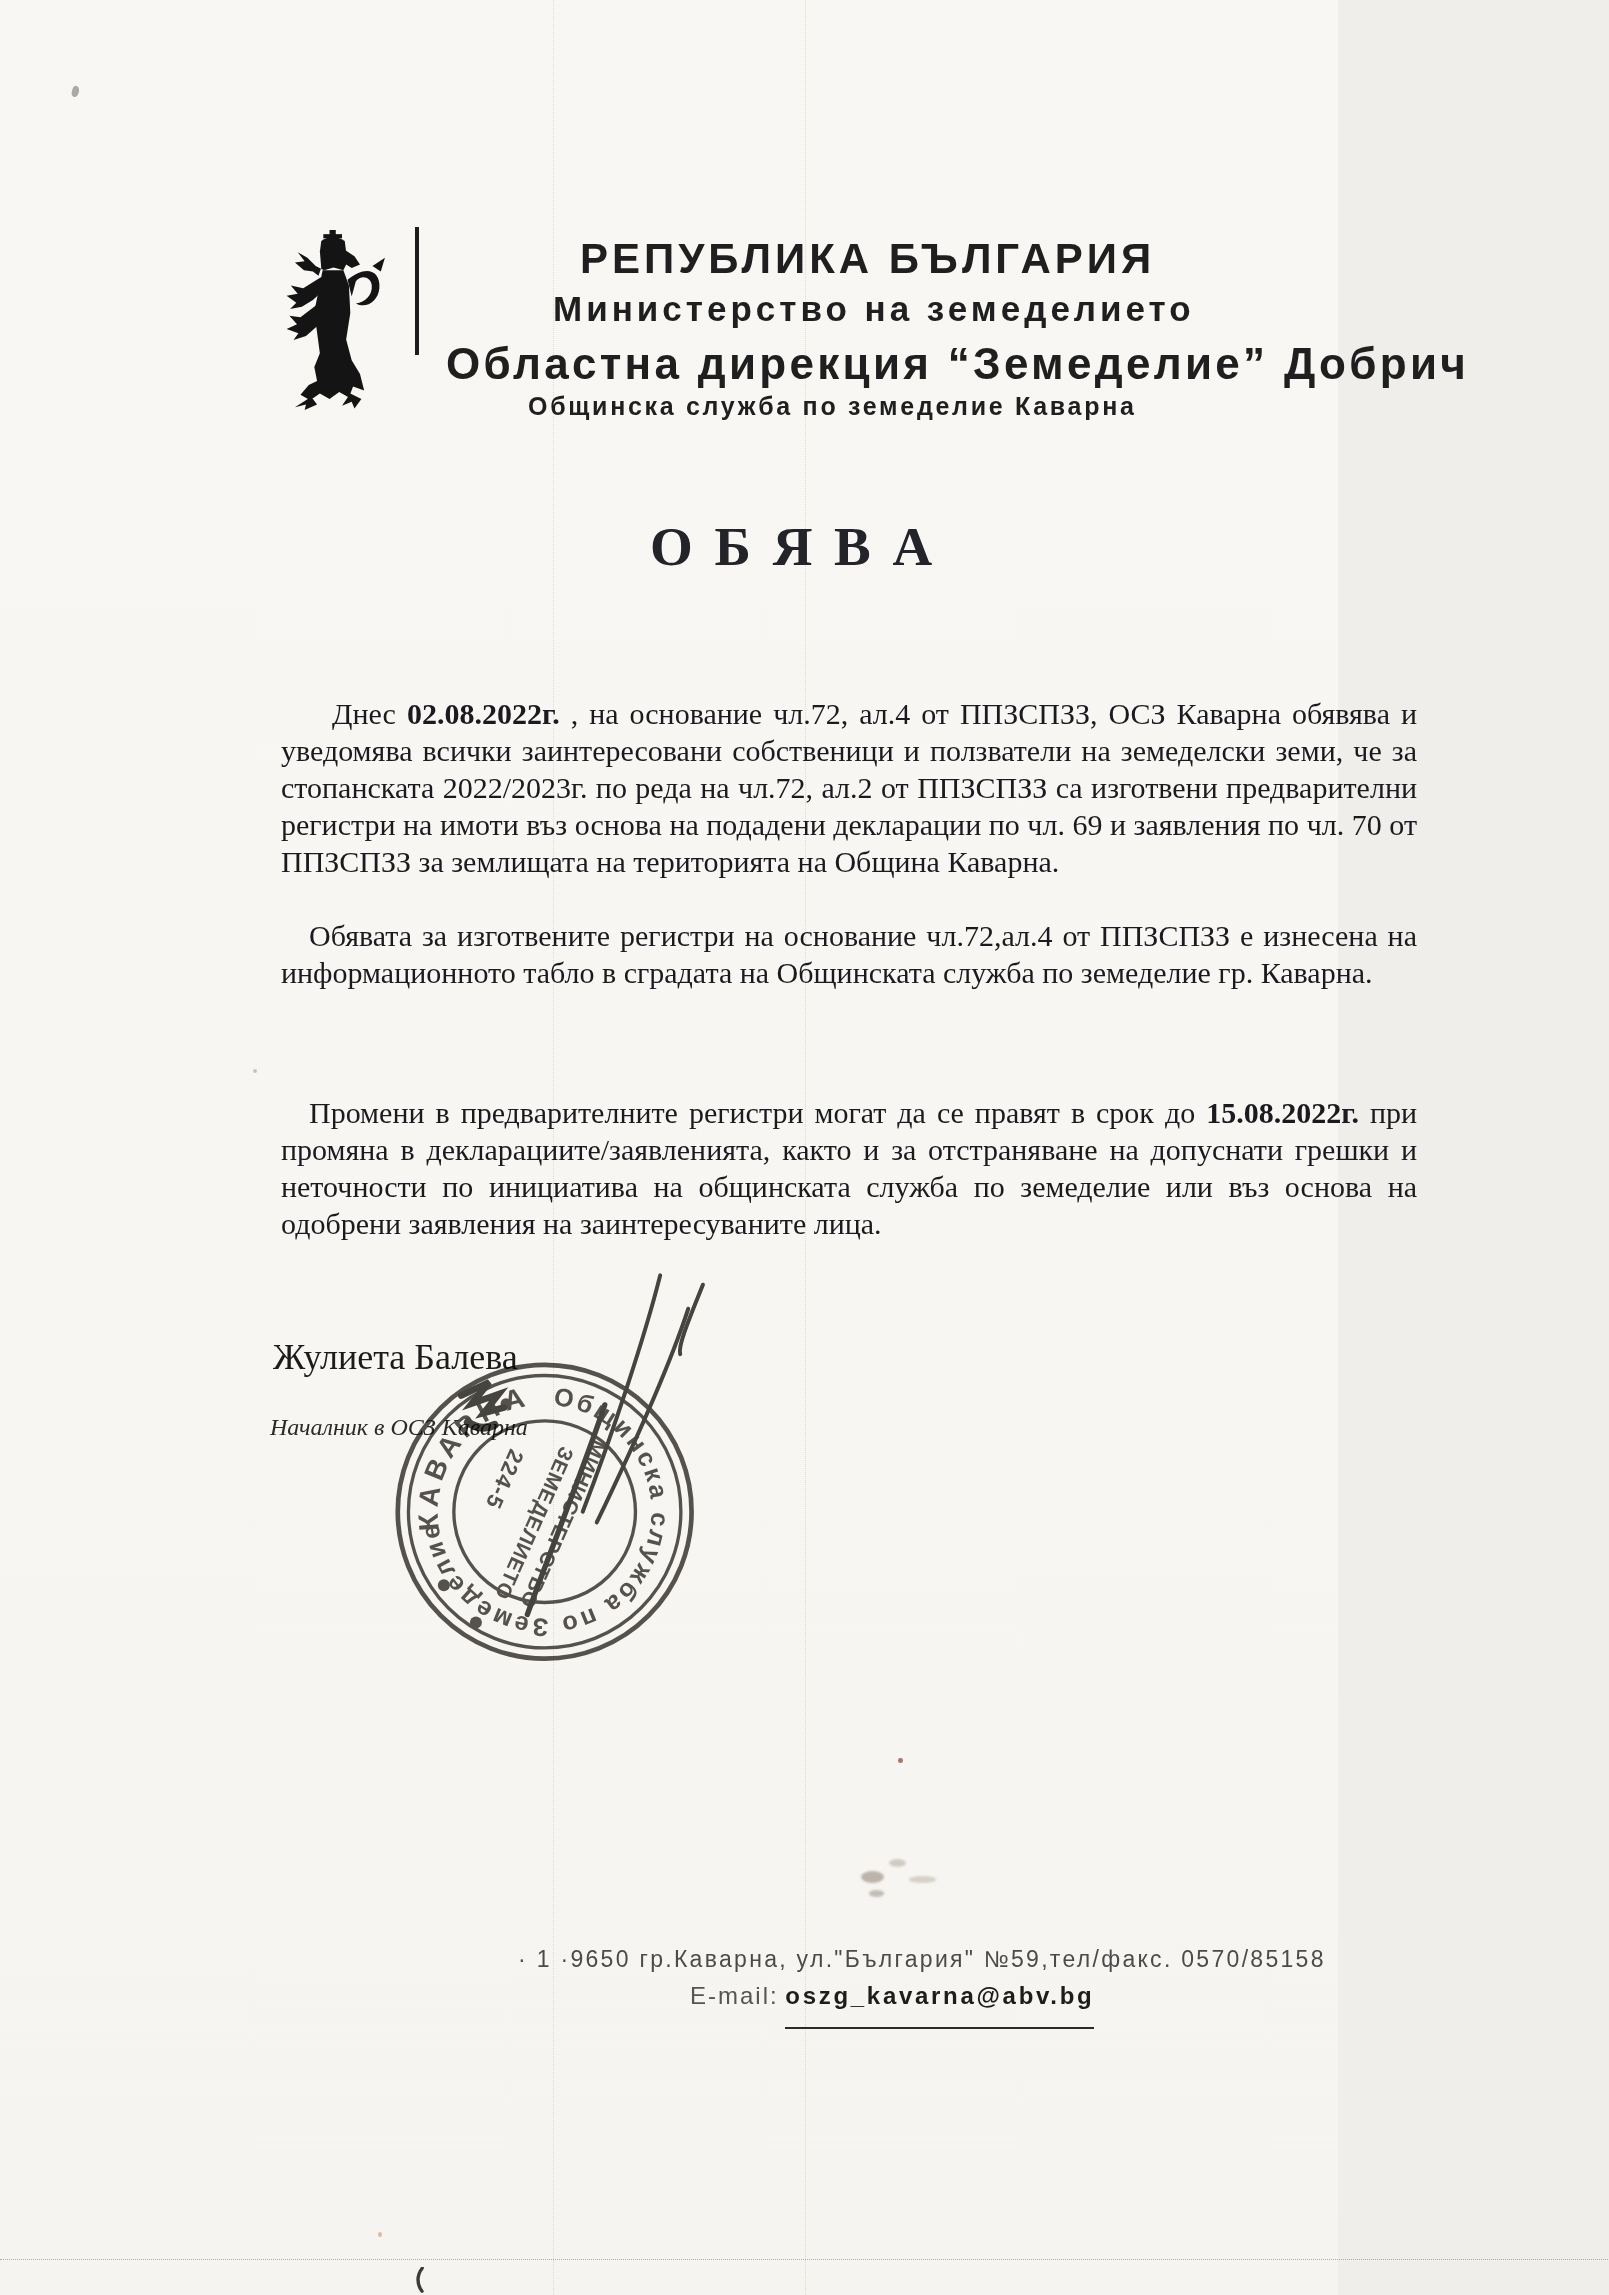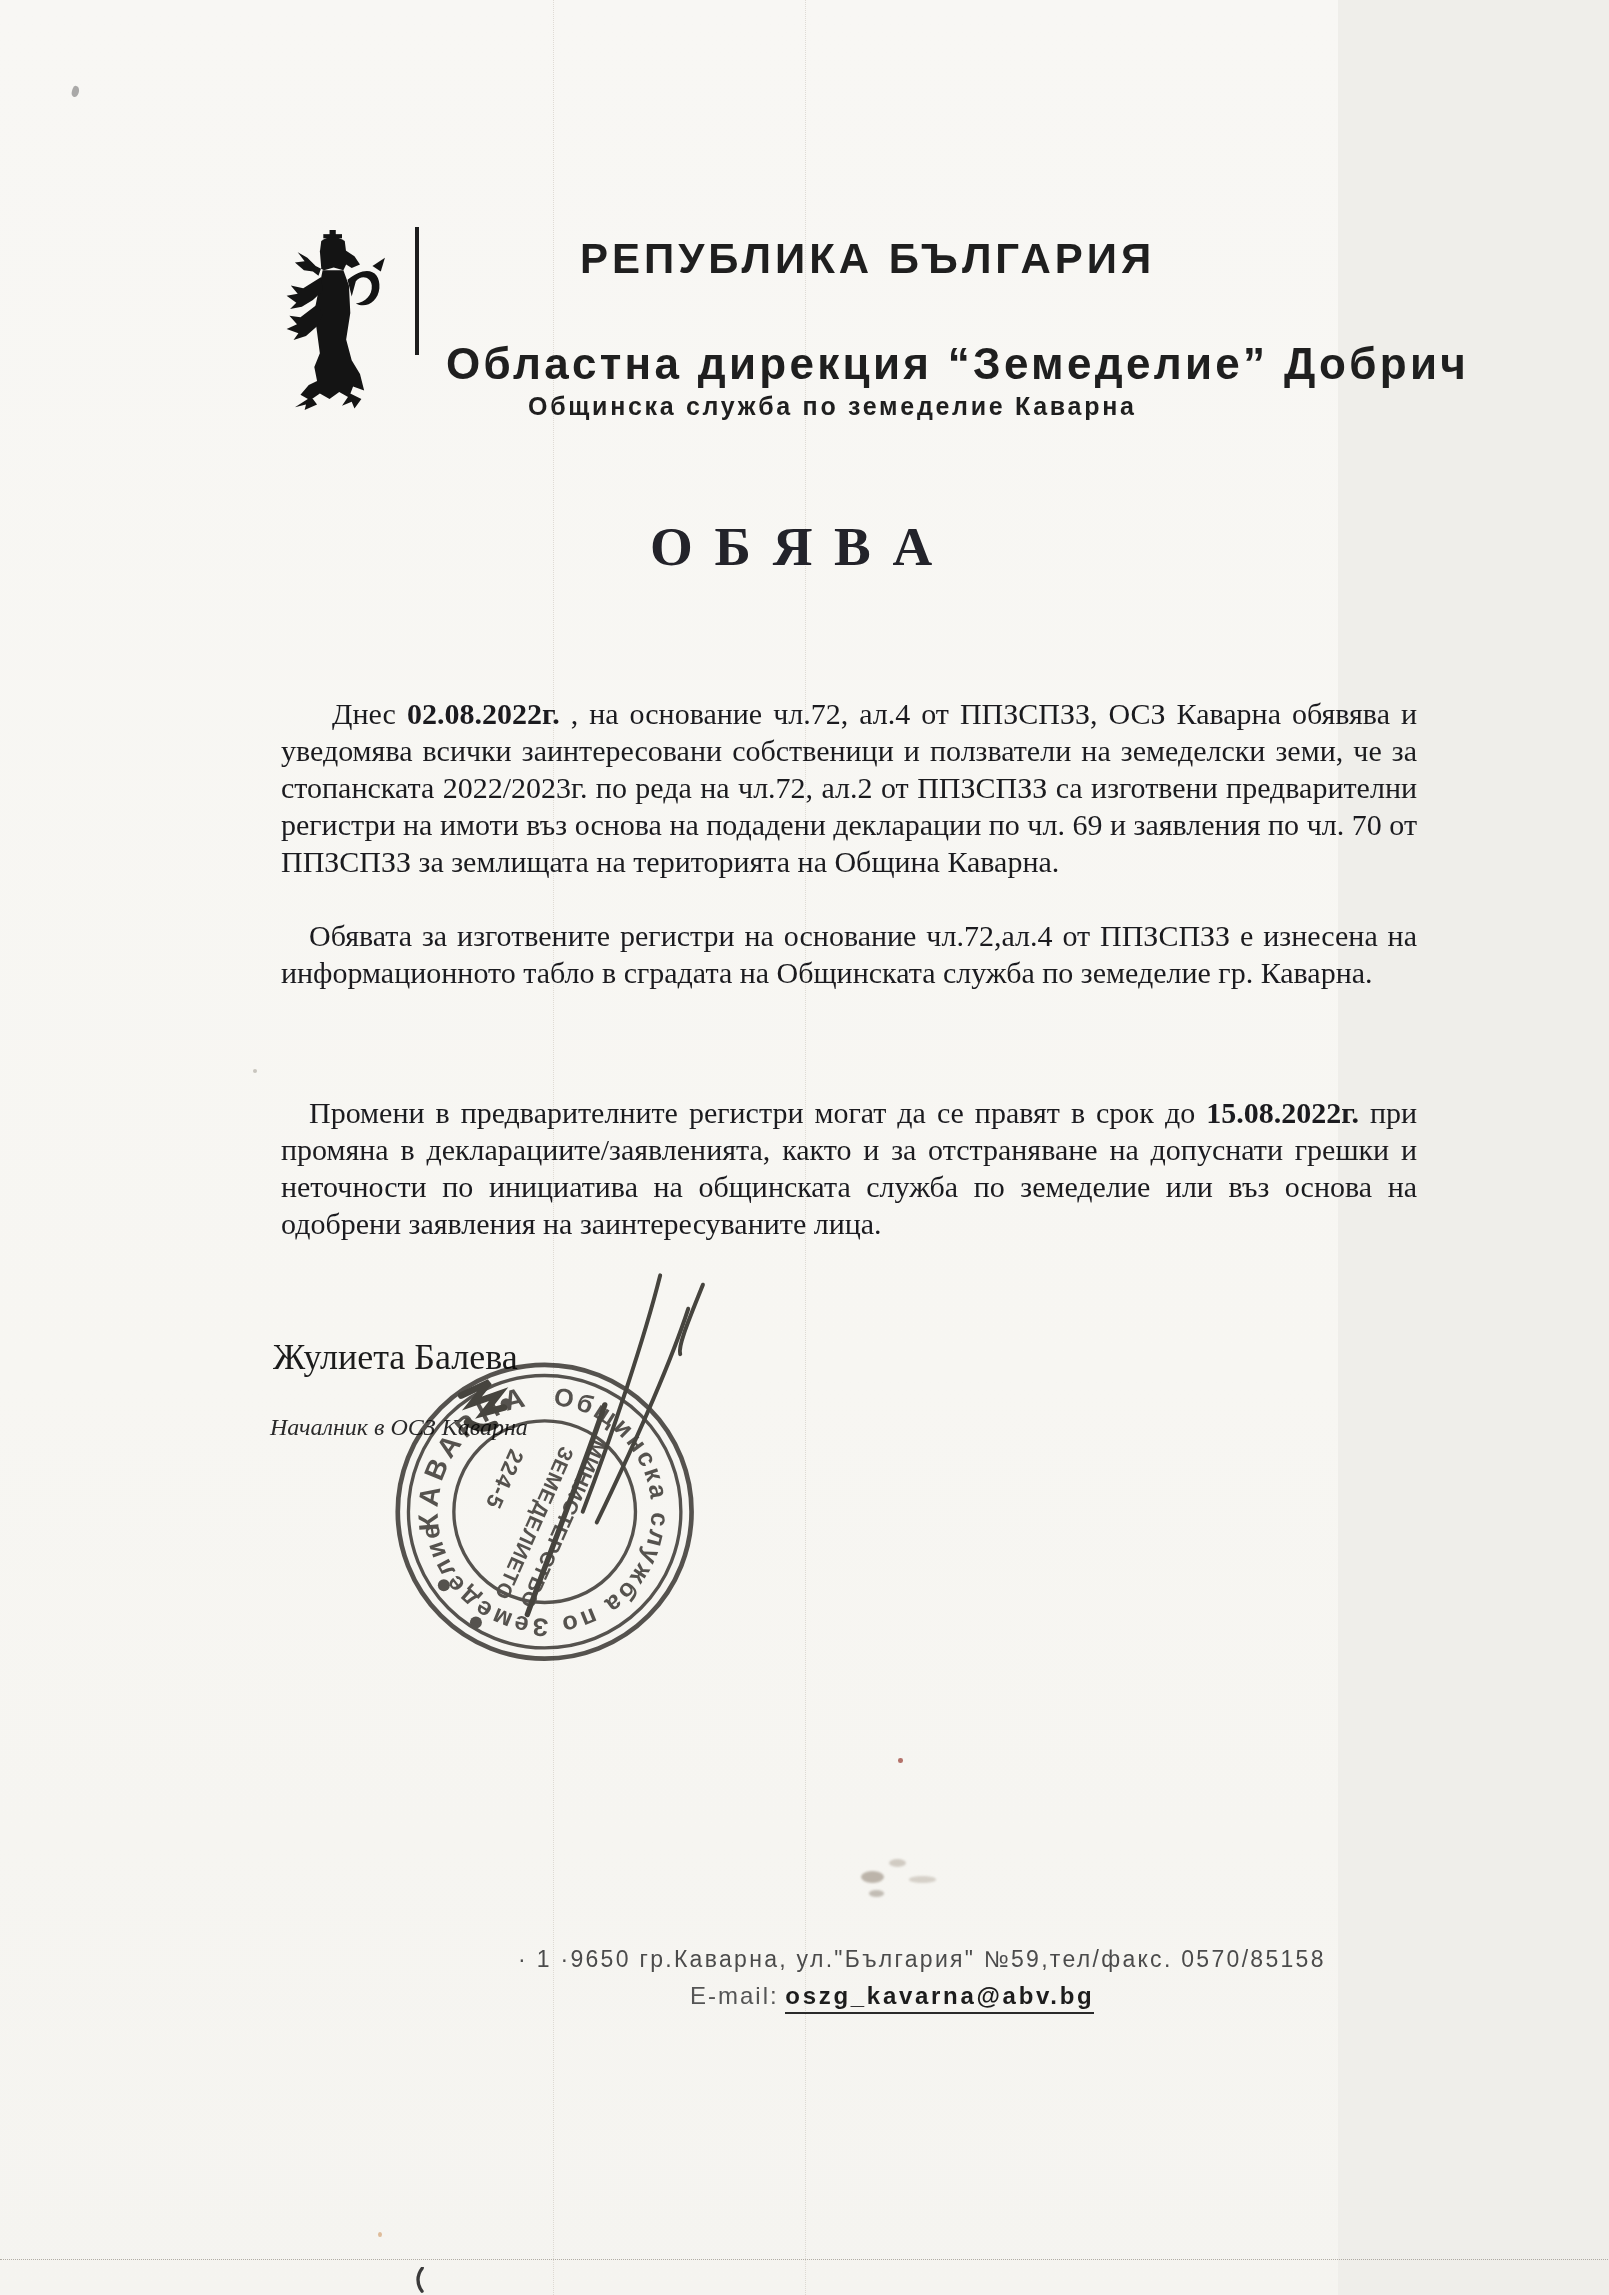--- a/index.html
+++ b/index.html
@@ -68,21 +68,21 @@
     font-size:23px;letter-spacing:2.3px;color:#4b4b4b;white-space:nowrap;
   }
   #footer-email-row{
     position:absolute;left:690px;top:1982px;
     font-family:"Liberation Sans", sans-serif;
     font-size:24px;white-space:nowrap;
   }
   #footer-email-row .label{color:#555;letter-spacing:2px;}
   #footer-email-row .email{
     color:#1d1d1d;font-weight:700;letter-spacing:2.7px;
-    border-bottom:2.7px solid #2a2a2a;padding-bottom:3px;
+    border-bottom:2.7px solid #2a2a2a;padding-bottom:18px;
   }
 </style>
 </head>
 <body>
 
 <div id="page">
 
   <div class="fold-line" style="left:553px"></div>
   <div class="fold-line" style="left:805px"></div>
   <div class="bottom-dotted"></div>
@@ -110,20 +110,21 @@
       <path d="M54,106 L28,126 L12,124 L23,136 L8,143 L25,149 L18,159 L36,153 L52,139 L60,124 Z"></path>
       <path d="M42,242 L20,256 L36,252 L34,260 L52,252 L46,244 Z"></path>
       <path d="M100,236 L88,254 L102,248 L106,258 L116,244 Z"></path>
       <path d="M96,72 C122,50 144,58 142,84 C140,104 122,114 108,106 C122,104 132,94 131,80 C130,68 116,64 108,74 L102,96 Z"></path>
       <path d="M132,52 L150,40 L144,60 Z"></path>
     </g>
   </svg>
   <div id="header-bar"></div>
 
   <div class="hline" id="h1">РЕПУБЛИКА БЪЛГАРИЯ</div>
+  <div class="hline" id="h2">Министерство на земеделието</div>
   <div class="hline" id="h3">Областна дирекция “Земеделие” Добрич</div>
   <div class="hline" id="h4">Общинска служба по земеделие Каварна</div>
 
   <div id="doc-title">О Б Я В А</div>
 
   <p class="para" id="p1"><span>Днес </span><b>02.08.2022г.</b><span> , на основание чл.72, ал.4 от ППЗСПЗЗ, ОСЗ Каварна обявява и уведомява всички заинтересовани собственици и ползватели на земеделски земи, че за стопанската 2022/2023г. по реда на чл.72, ал.2 от ППЗСПЗЗ са изготвени предварителни регистри на имоти въз основа на подадени декларации по чл. 69 и заявления по чл. 70 от ППЗСПЗЗ за землищата на територията на Община Каварна.</span></p>
 
   <p class="para" id="p2">Обявата за изготвените регистри на основание чл.72,ал.4 от ППЗСПЗЗ е изнесена на информационното табло в сградата на Общинската служба по земеделие гр. Каварна.</p>
 
 

